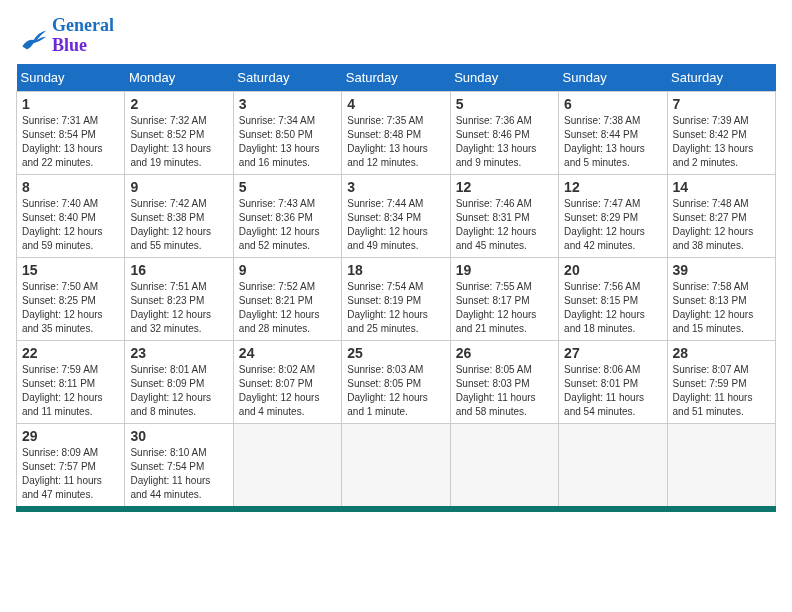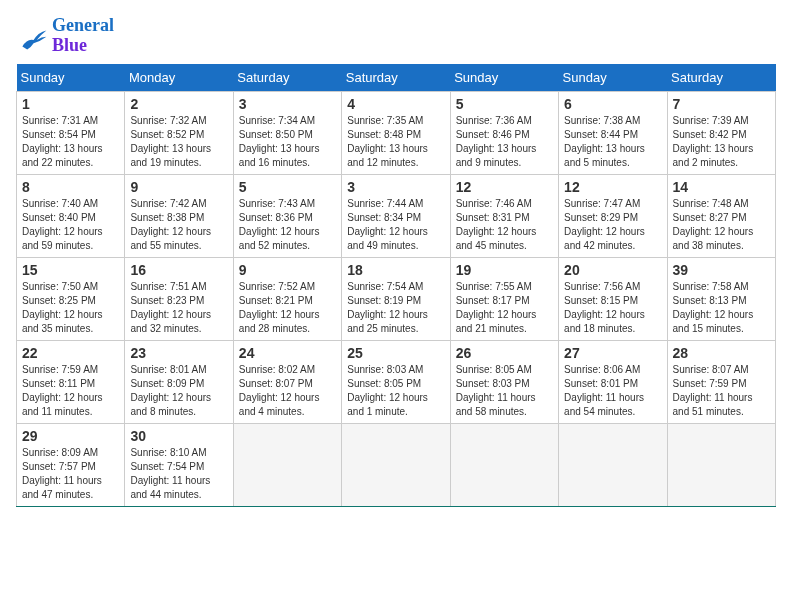--- a/index.html
+++ b/index.html
@@ -59,21 +59,21 @@
       font-size: 13px;
       font-weight: normal;
     }
     td {
       border: 1px solid #ccc;
       padding: 4px 5px;
       vertical-align: top;
       color: #333;
       width: calc(100% / 7);
     }
-    tr:last-child td { border-bottom: 1px solid #0f766e; }
+    tr:last-child td { border-bottom: 6px solid #0f766e; }
     .day-num {
       font-size: 14px;
       font-weight: bold;
       display: block;
       margin-bottom: 2px;
     }
     .cell-text {
       font-size: 10px;
       line-height: 1.4;
     }

